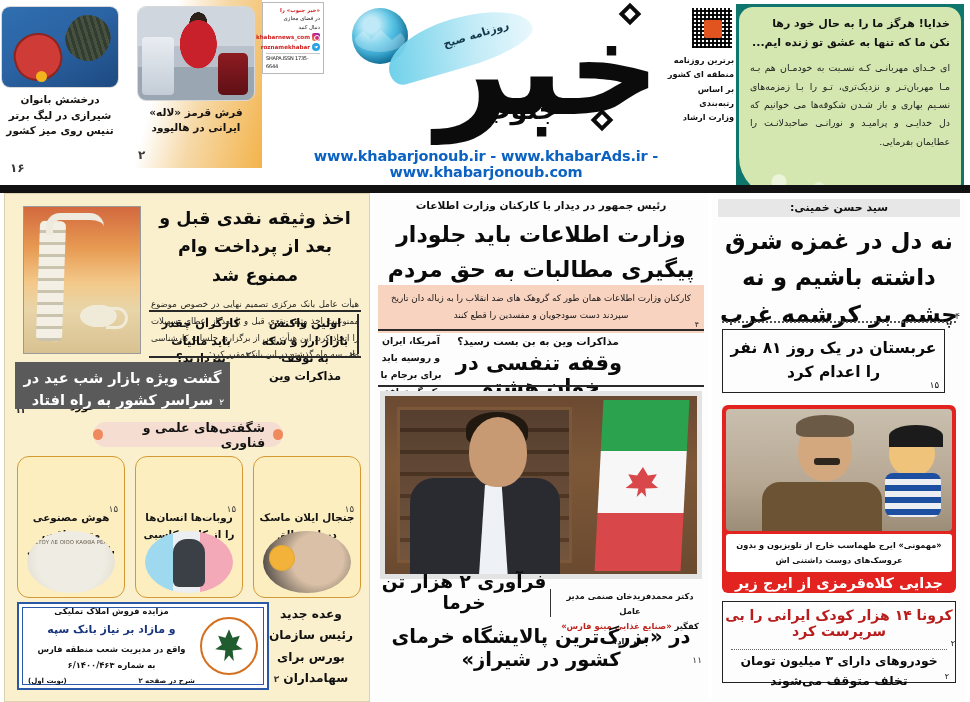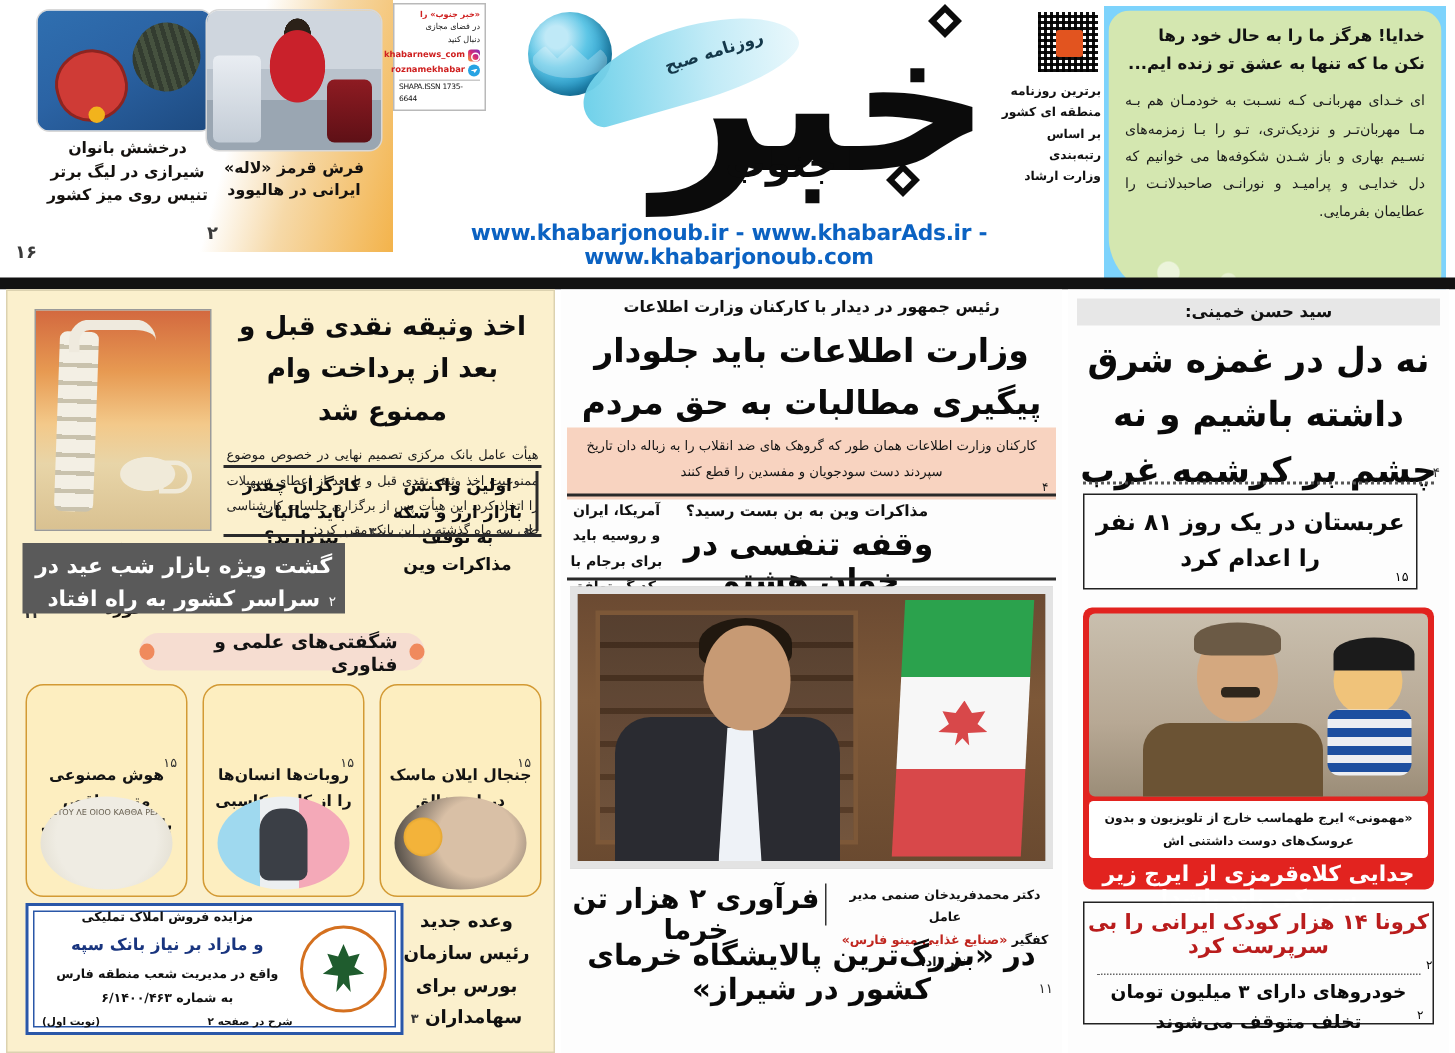--- a/index.html
+++ b/index.html
@@ -17,21 +17,21 @@
 
   .mh-promo {
     position: absolute; left: 0; top: 0; width: 262px; height: 168px;
     background: linear-gradient(105deg,#ffffff 0%,#ffffff 58%,#f6d9a8 74%,#f3b34b 100%);
   }
   .promo-card {
     position: absolute; top: 6px; width: 120px; height: 132px;
     display: flex; flex-direction: column; align-items: center;
   }
   .promo-card.one { left: 136px; }
-  .promo-card.two { left: 24px; align-items: flex-end; }
+  .promo-card.two { left: 0; }
   .promo-img {
     width: 118px; height: 95px; border-radius: 9px; overflow: hidden;
     position: relative; border: 1px solid #d8d8d8;
   }
   
   .img-rally { width:100%; height:100%;
     background:
       radial-gradient(ellipse 26px 34px at 52% 40%, #c9212b 0 70%, transparent 72%),
       radial-gradient(ellipse 11px 13px at 52% 17%, #2b2118 0 80%, transparent 82%),
       linear-gradient(180deg,#cfd6de 0 42%, #b9c2cc 42% 64%, #9aa6b2 64% 100%);
@@ -100,21 +100,21 @@
     direction: rtl; font-size: 8.2px; font-weight: 700; color:#111; line-height:1.75; }
   .qr { width: 44px; height: 44px; margin: 2px 0 3px auto; position:relative;
     background:
       repeating-linear-gradient(0deg,#111 0 2px,#fff 2px 4px),
       repeating-linear-gradient(90deg,#111 0 2px,#fff 2px 4px);
     background-blend-mode: multiply; border: 2px solid #fff; }
   .qr::after { content:""; position:absolute; left:12px; top:12px; width:18px; height:18px;
     background:#e2541f; border-radius:2px; }
 
   .mh-prayer { position:absolute; left: 736px; top: 4px; width: 228px; height: 196px;
-    border-radius: 0 0 0 0; background:#7dd3fc; padding: 3px; }
+    border-radius: 0 0 0 0; background:#0f766e; padding: 3px; }
   .prayer-inner { width:100%; height:100%; background: #d4e7b0; border-radius: 14px 14px 14px 40px;
     padding: 8px 11px; direction: rtl; position: relative; overflow: hidden;
     background-image: radial-gradient(circle at 18% 92%, rgba(255,255,255,.55) 0 7px, transparent 8px),
                       radial-gradient(circle at 36% 95%, rgba(255,255,255,.4) 0 5px, transparent 6px); }
   .prayer-head { font-size: 11px; font-weight: 700; color:#121212; line-height: 1.7; text-align: right; }
   .prayer-body { margin-top: 7px; font-size: 9.4px; color:#1b1b1b; line-height: 1.95; text-align: justify; }
 
   
   .infobar { position:absolute; top:168px; left:0; width:970px; height:16px;
     background:#f2f0e4; border-top:1px solid #cfcbb8; border-bottom: 1px solid #cfcbb8;
@@ -249,21 +249,21 @@
     background: linear-gradient(180deg,#2ba24d 0 30%, #f7f7f7 30% 66%, #d8484a 66% 100%);
     transform: skewX(-3deg); }
   .ph-flag::after { content:""; position:absolute; left:50%; top:48%; transform:translate(-50%,-50%);
     width:34px; height:30px; background:#d8484a;
     clip-path: polygon(50% 0,66% 28%,92% 24%,78% 52%,98% 70%,60% 72%,64% 100%,50% 84%,36% 100%,40% 72%,2% 70%,22% 52%,8% 24%,34% 28%); }
 
   .c-credit { position:absolute; right: 8px; top: 396px; width: 140px; direction: rtl; text-align:center;
     font-size: 8.4px; font-weight:700; color:#111; line-height:1.8; }
   .c-credit .red { color:#c0261f; }
   .c-vrule { position:absolute; left: 176px; top: 396px; width: 1.4px; height: 28px; background:#333; }
-  .c-head3 { position:absolute; left: 6px; top: 396px; width: 168px; direction: rtl; text-align:center;
+  .c-head3 { position:absolute; left: 6px; top: 378px; width: 168px; direction: rtl; text-align:center;
     font-size: 18.5px; font-weight:700; color:#0a0a0a; letter-spacing:-.4px; }
   .c-head4 { position:absolute; left: 4px; top: 432px; width: 326px; direction: rtl; text-align:center;
     font-size: 19.5px; font-weight:700; color:#0a0a0a; letter-spacing:-.5px; }
   .c-pg4 { position:absolute; right: 6px; top: 462px; font-size: 9px; color:#333; }
 
   
   .r-kicker { position:absolute; left: 6px; top: 6px; width: 242px; height: 18px; background:#e7e7e7;
     direction: rtl; text-align:center; font-size: 11px; font-weight:700; color:#111; padding-top:2px; }
   .r-head { position:absolute; left: 2px; top: 30px; width: 250px; direction: rtl; text-align:center;
     font-size: 23px; font-weight:700; color:#0a0a0a; line-height: 1.58; letter-spacing:-1px; }

